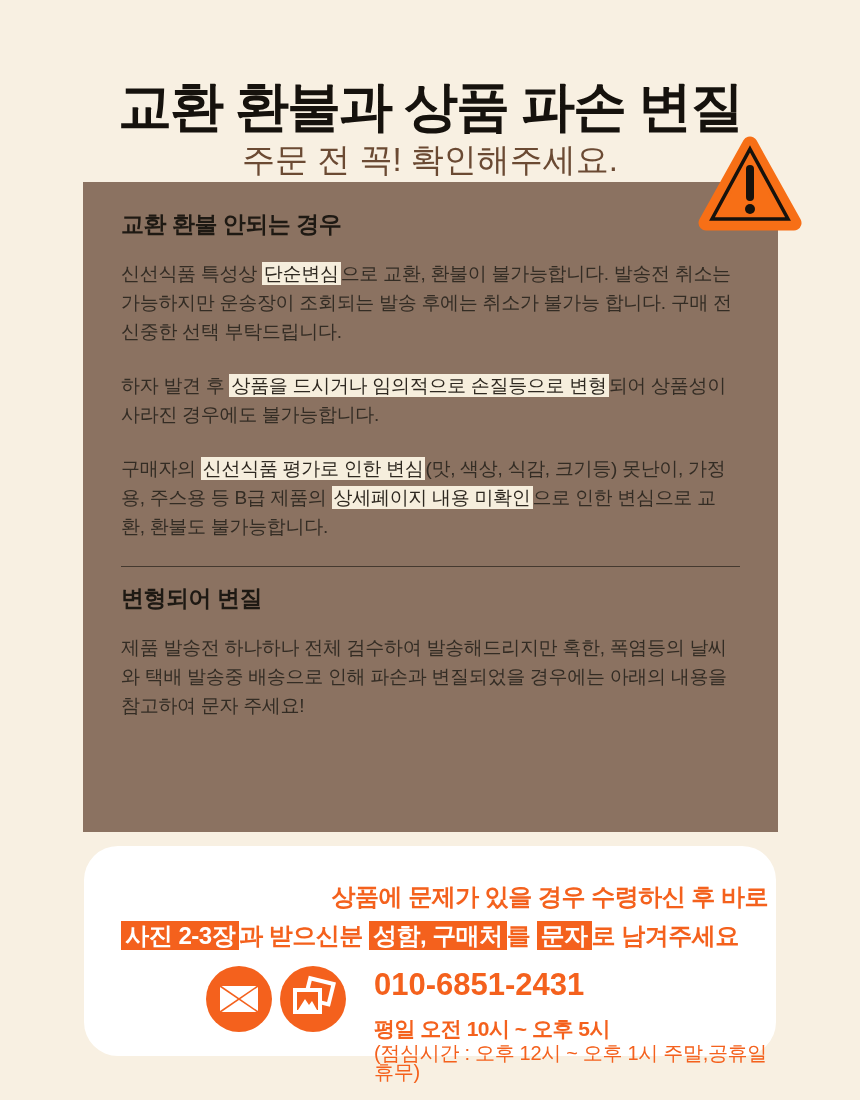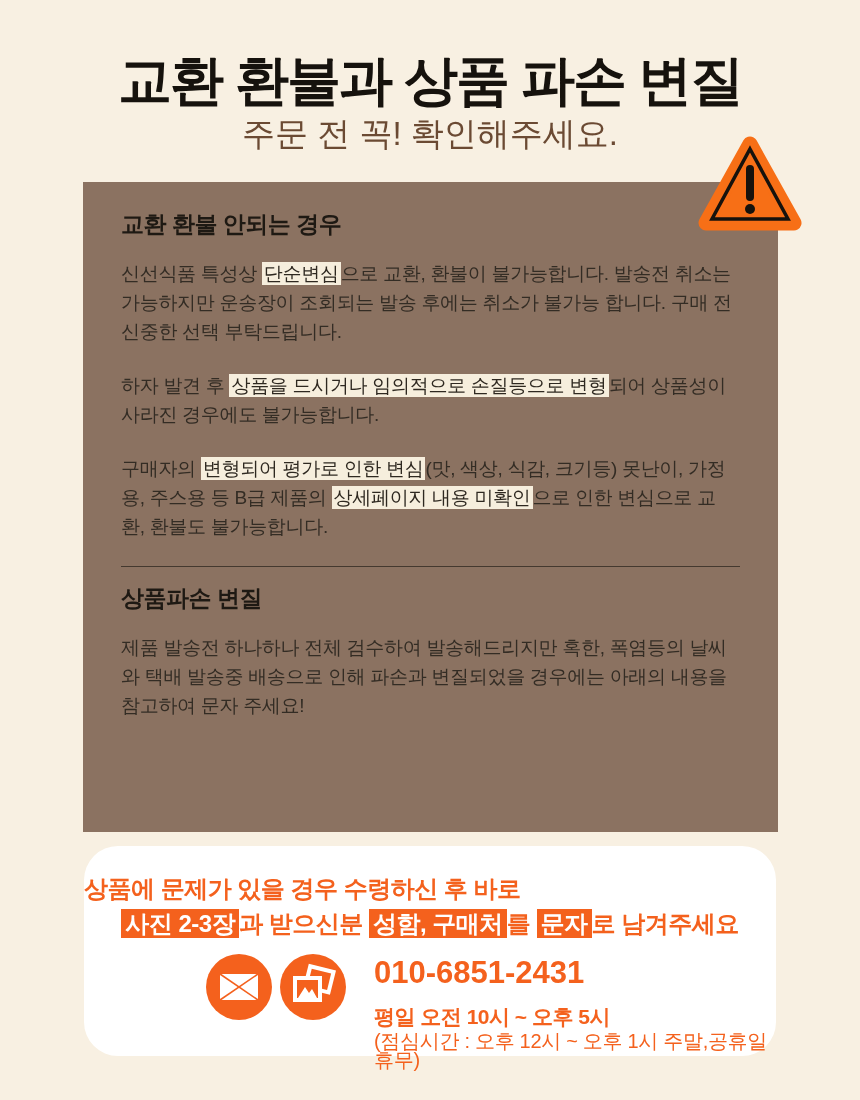--- a/index.html
+++ b/index.html
@@ -14,21 +14,21 @@
   }
   .page {
     position: relative;
     width: 860px;
     height: 1100px;
   }
 
   
   .header {
     text-align: center;
-    padding-top: 50px;
+    padding-top: 76px;
   }
   .page-title {
     margin: 0;
     font-size: 54px;
     line-height: 60px;
     font-weight: 900;
     letter-spacing: -2px;
     color: #16120d;
   }
   .page-subtitle {
@@ -91,22 +91,22 @@
     position: absolute;
     left: 84px;
     top: 846px;
     width: 692px;
     height: 210px;
     background: #ffffff;
     border-radius: 34px;
     padding-top: 28px;
   }
   .contact-line1 {
-    margin: 0;
-    text-align: left;
+    margin: 8px;
+    text-align: right;
     font-size: 24px;
     line-height: 30px;
     font-weight: 800;
     letter-spacing: -0.5px;
     color: #f4611d;
   }
   .contact-line2 {
     margin: 4px 0 0 0;
     text-align: center;
     font-size: 24px;
@@ -180,25 +180,25 @@
 
   <section class="policy-box">
 
     <h2 class="policy-heading">교환 환불 안되는 경우</h2>
 
     <p class="policy-par"><span>신선식품 특성상 </span><span class="hl">단순변심</span><span>으로 교환, 환불이 불가능합니다. 발송전 취소는 가능하지만 운송장이 조회되는 발송 후에는 취소가 불가능 합니다. 구매 전 신중한 선택 부탁드립니다.</span></p>
 
 
     <p class="policy-par"><span>하자 발견 후 </span><span class="hl">상품을 드시거나 임의적으로 손질등으로 변형</span><span>되어 상품성이 사라진 경우에도 불가능합니다.</span></p>
 
-    <p class="policy-par"><span>구매자의 </span><span class="hl">변형되어 평가로 인한 변심</span><span>(맛, 색상, 식감, 크기등) 못난이, 가정용, 주스용 등 B급 제품의 </span><span class="hl">상세페이지 내용 미확인</span><span>으로 인한 변심으로 교환, 환불도 불가능합니다.</span></p>
+    <p class="policy-par"><span>구매자의 </span><span class="hl">신선식품 평가로 인한 변심</span><span>(맛, 색상, 식감, 크기등) 못난이, 가정용, 주스용 등 B급 제품의 </span><span class="hl">상세페이지 내용 미확인</span><span>으로 인한 변심으로 교환, 환불도 불가능합니다.</span></p>
 
     <hr class="policy-divider">
 
-    <h2 class="policy-heading">상품파손 변질</h2>
+    <h2 class="policy-heading">변형되어 변질</h2>
 
     <p class="policy-par">제품 발송전 하나하나 전체 검수하여 발송해드리지만 혹한, 폭염등의 날씨와 택배 발송중 배송으로 인해 파손과 변질되었을 경우에는 아래의 내용을 참고하여 문자 주세요!</p>
 
   </section>
 
   <section class="contact-box">
 
     <p class="contact-line1">상품에 문제가 있을 경우 수령하신 후 바로</p>
 
     <p class="contact-line2"><span class="chip">사진 2-3장</span><span>과 받으신분 </span><span class="chip">성함, 구매처</span><span>를 </span><span class="chip">문자</span><span>로 남겨주세요</span></p>

